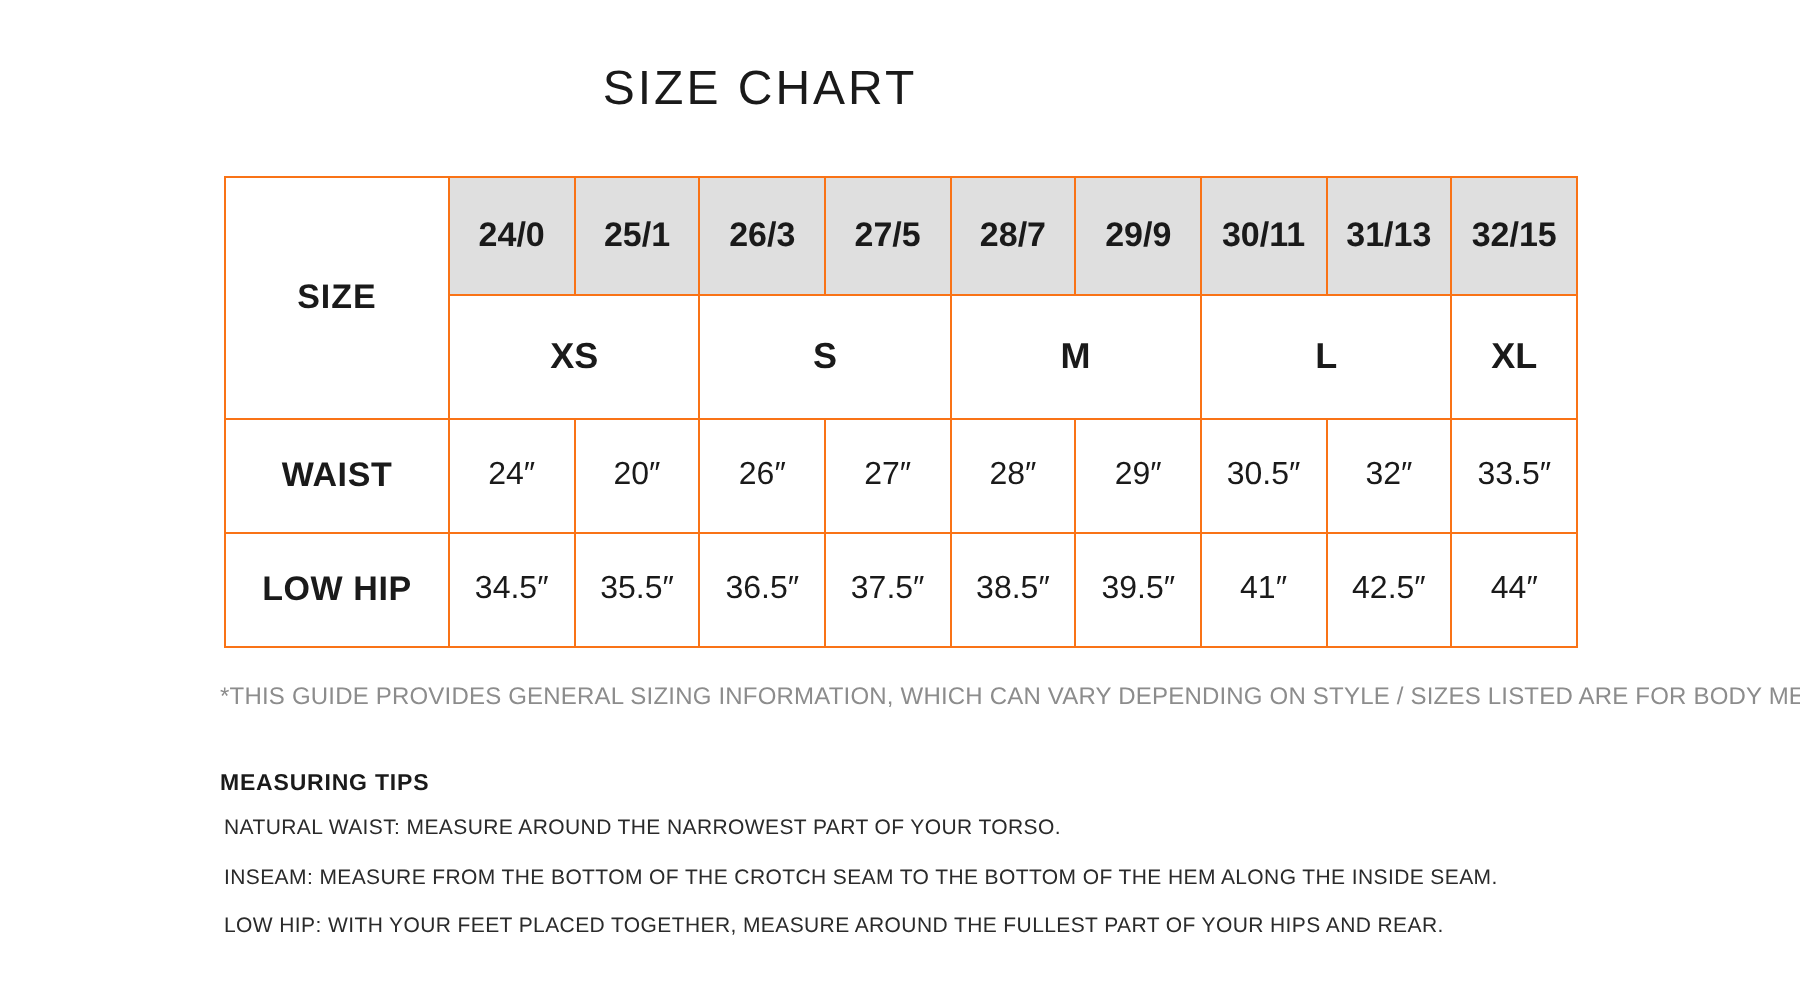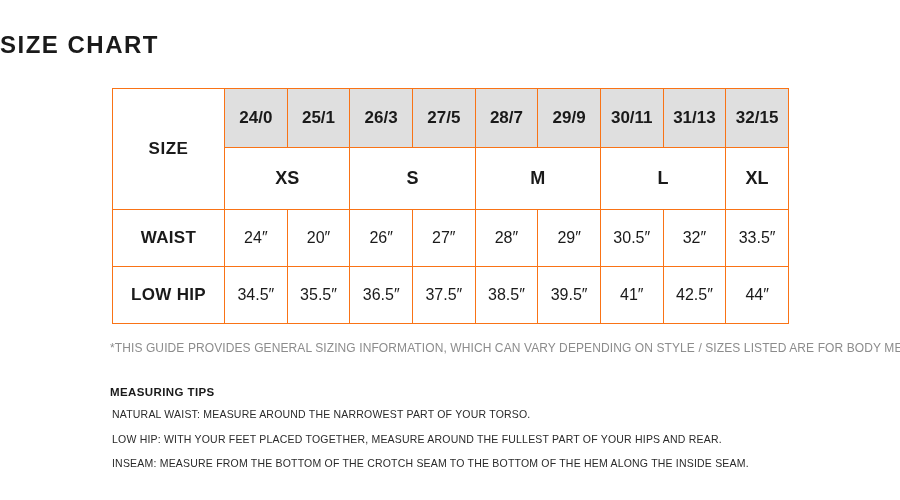--- a/index.html
+++ b/index.html
@@ -6,21 +6,22 @@
   body {
     width: 900px; height: 500px;
     background: #ffffff;
     font-family: "Liberation Sans", sans-serif;
     position: relative;
     overflow: hidden;
     color: #1a1a1a;
   }
   .page-title {
     position: absolute; top: 31px; left: 0; width: 760px;
-    font-size: 24px; font-weight: bold; letter-spacing: 1.5px;
+    text-align: center;
+    font-size: 24px; font-weight: normal; letter-spacing: 1.5px;
     color: #1a1a1a;
   }
   table.size-chart {
     position: absolute; left: 112px; top: 88px;
     width: 677px;
     border-collapse: collapse;
     table-layout: fixed;
   }
   table.size-chart col.label-col { width: 112px; }
   table.size-chart th, table.size-chart td {
@@ -116,15 +117,15 @@
   </tr>
 </tbody>
   </table>
 
 <div class="footnote">*THIS GUIDE PROVIDES GENERAL SIZING INFORMATION, WHICH CAN VARY DEPENDING ON STYLE / SIZES LISTED ARE FOR BODY MEASUREMENTS</div>
 
 <div class="tips-heading">MEASURING TIPS</div>
 
 <div class="tips-list">
   <p class="tip-line">NATURAL WAIST: MEASURE AROUND THE NARROWEST PART OF YOUR TORSO.</p>
+  <p class="tip-line">INSEAM: MEASURE FROM THE BOTTOM OF THE CROTCH SEAM TO THE BOTTOM OF THE HEM ALONG THE INSIDE SEAM.</p>
   <p class="tip-line">LOW HIP: WITH YOUR FEET PLACED TOGETHER, MEASURE AROUND THE FULLEST PART OF YOUR HIPS AND REAR.</p>
-  <p class="tip-line">INSEAM: MEASURE FROM THE BOTTOM OF THE CROTCH SEAM TO THE BOTTOM OF THE HEM ALONG THE INSIDE SEAM.</p>
 </div>
 
 </body></html>

